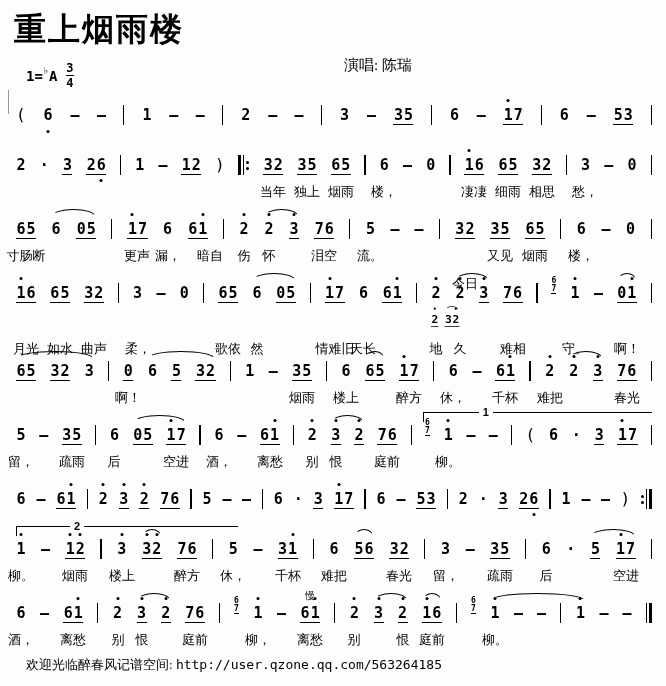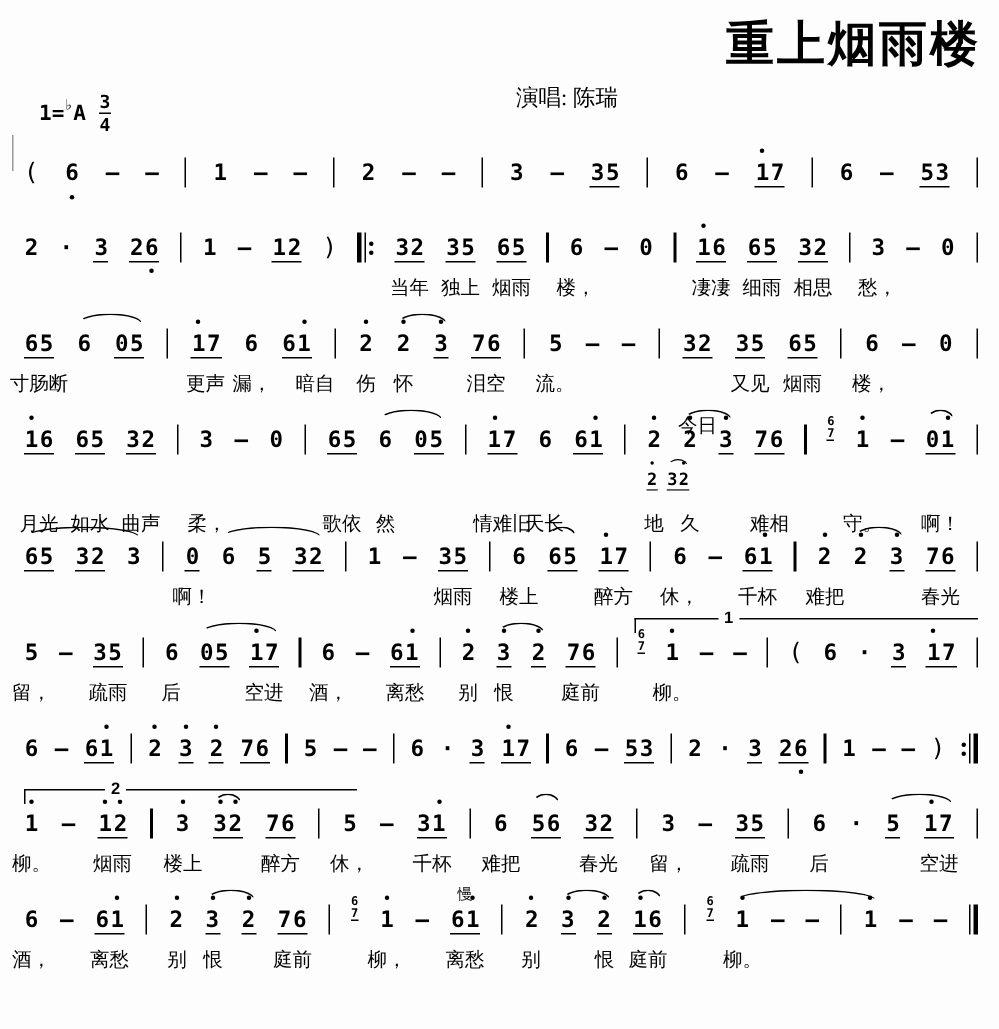--- a/index.html
+++ b/index.html
@@ -3,21 +3,21 @@
 <meta charset="utf-8">
 <style>
   *{margin:0;padding:0;box-sizing:border-box}
   html,body{width:666px;height:686px;overflow:hidden}
   body{background:#fdfdfd;color:#000;font-family:"Liberation Sans",sans-serif}
   .page{position:relative;width:666px;height:686px;padding:8px 12px 0 14px}
   .leftline{position:absolute;left:8px;top:90px;width:1px;height:24px;background:#999}
 
   
   .header{position:relative}
-  .title{text-align:right;font-size:32px;font-weight:bold;letter-spacing:2px;font-family:"Liberation Serif",serif}
+  .title{text-align:left;font-size:32px;font-weight:bold;letter-spacing:2px;font-family:"Liberation Serif",serif}
   .meta-row{position:relative;height:34px;font-size:15px;font-family:"Liberation Serif",serif}
   .keysig{position:absolute;left:12px;top:10px;font-size:14px;font-family:"DejaVu Sans Mono",monospace;font-weight:bold;display:flex;align-items:center}
   .keysig .flat{font-size:10px;position:relative;top:-5px}
   .timesig{display:inline-flex;flex-direction:column;align-items:center;margin-left:9px;font-size:12px;line-height:1.05;font-weight:bold}
   .timesig .tb{border-top:1px solid #000;padding-top:1px}
   .singer{position:absolute;left:330px;top:4px}
   .notator{position:absolute;left:478px;top:4px}
 
   
   .score{position:relative;margin-top:6px}
@@ -836,13 +836,16 @@
           <span class="lyric" style="left: 242px;">柳，</span>
           <span class="lyric" style="left: 294px;">离愁</span>
           <span class="lyric" style="left: 338px;">别</span>
           <span class="lyric" style="left: 387px;">恨</span>
           <span class="lyric" style="left: 416px;">庭前</span>
           <span class="lyric" style="left: 479px;">柳。</span>
         </div>
       </div>
     </div>
 
+  <div class="footer">
+    <span>欢迎光临醉春风记谱空间: </span><span class="url">http://user.qzone.qq.com/563264185</span>
+  </div>
 </div>
 
 </body></html>

